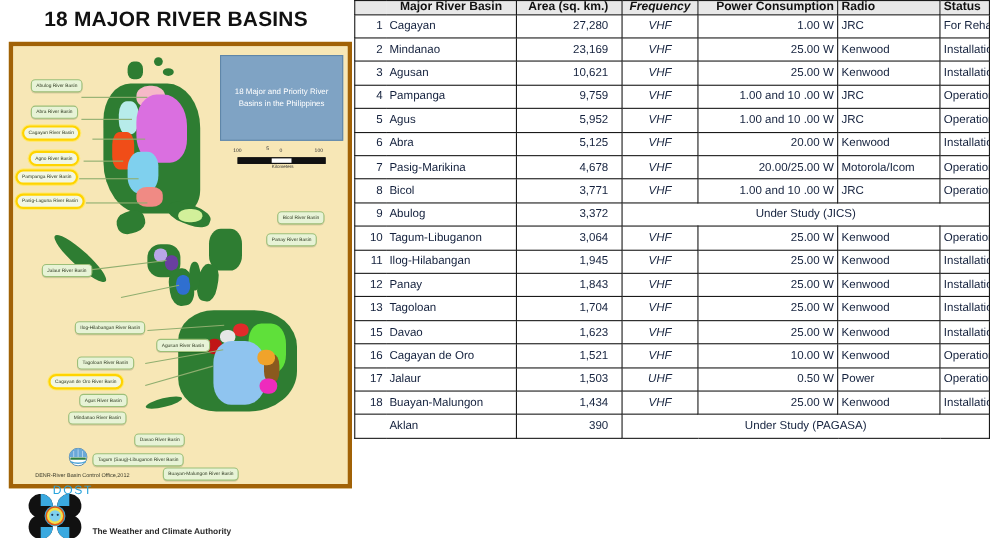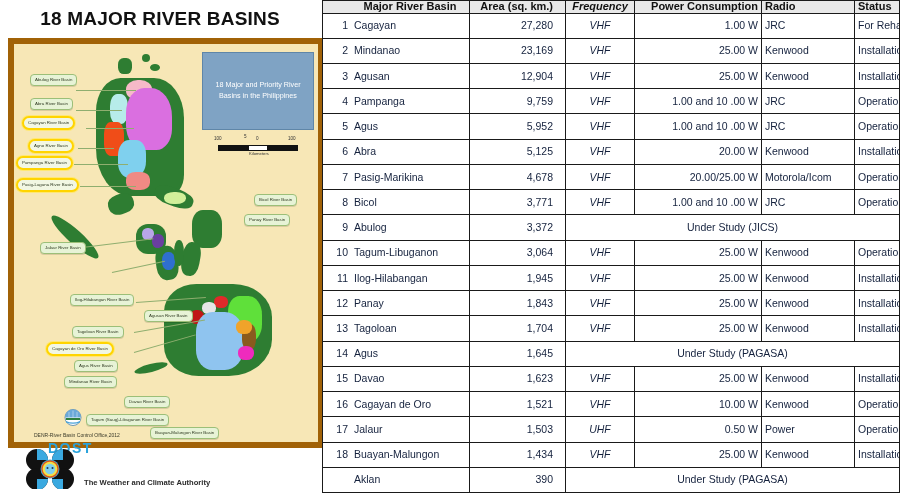--- a/index.html
+++ b/index.html
@@ -11,21 +11,21 @@
 
   
   #left{position:absolute;left:0;top:0;width:320px;height:493px;background:#ffffff;}
   #map-title{
     position:absolute;left:0;top:8px;width:320px;text-align:center;
     font-size:19px;font-weight:bold;color:#111;letter-spacing:.2px;
     font-family:"Liberation Sans",sans-serif;
   }
   #map-frame{
     position:absolute;left:8px;top:38px;width:304px;height:398px;
-    background:#f5e6b5;border:6px solid #a16207;overflow:hidden;
+    background:#f5e6b5;border:4px solid #a16207;overflow:hidden;
   }
   #ocean{position:absolute;inset:0;background:#f7e7b6;}
 
   
   .shape{position:absolute;}
   .isl{background:#2e7d32;}
 
   
   .lbl{
     position:absolute;background:#e7f3d6;border:1px solid #9cbf78;
@@ -54,29 +54,29 @@
   #scalebar .cap{position:absolute;top:15px;left:0;width:98px;text-align:center;font-size:4.2px;color:#333;}
 
   #credit{
     position:absolute;left:20px;bottom:4px;font-size:5px;color:#3a3a2a;
     font-family:"Liberation Sans",sans-serif;
   }
   #denr-logo{position:absolute;left:46px;bottom:16px;width:26px;height:17px;}
 
   
   #pagasa{position:absolute;left:10px;top:440px;width:300px;height:50px;}
-  #dost{position:absolute;left:38px;top:0px;font-size:14px;font-weight:bold;color:#29a3dc;letter-spacing:1.5px;}
+  #dost{position:absolute;left:38px;top:0px;font-size:11px;font-weight:normal;color:#29a3dc;letter-spacing:1.5px;}
   #flower{position:absolute;left:14px;top:9px;width:52px;height:40px;}
   #pword{position:absolute;left:72px;top:8px;font-size:28px;font-weight:bold;color:#3aa9e0;letter-spacing:-0.5px;line-height:1;font-family:"Liberation Sans",sans-serif;}
   #ptag{position:absolute;left:74px;top:38px;font-size:7.6px;font-weight:bold;color:#2b2b2b;font-family:"Liberation Sans",sans-serif;}
 
   
   #right{position:absolute;left:322px;top:0;width:578px;height:493px;background:#fff;}
   table{
-    border-collapse:collapse;width:578px;height:493px;table-layout:fixed;
+    border-collapse:collapse;width:578px;height:399px;table-layout:fixed;
     font-family:"Liberation Sans",sans-serif;
   }
   th,td{
     border:1px solid #1a1a1a;font-size:10.5px;color:#14213d;
     padding:0 3px;line-height:1.05;overflow:hidden;white-space:nowrap;
   }
   thead th{background:#e8e8e8;text-align:center;font-weight:bold;font-size:11px;color:#111;}
   .c-no{width:22px;text-align:right;border-right:none;}
   .c-name{width:112px;text-align:left;border-left:none;}
   .c-area{width:80px;text-align:right;padding-right:12px;}
@@ -246,21 +246,21 @@
             <td class="c-name">Mindanao</td>
             <td class="c-area">23,169</td>
             <td class="c-freq">VHF</td>
             <td class="c-pow">25.00 W</td>
             <td class="c-radio">Kenwood</td>
             <td class="c-stat">Installation on-going</td>
           </tr>
           <tr>
             <td class="c-no">3</td>
             <td class="c-name">Agusan</td>
-            <td class="c-area">12,904</td>
+            <td class="c-area">10,621</td>
             <td class="c-freq">VHF</td>
             <td class="c-pow">25.00 W</td>
             <td class="c-radio">Kenwood</td>
             <td class="c-stat">Installation on-going</td>
           </tr>
           <tr>
             <td class="c-no">4</td>
             <td class="c-name">Pampanga</td>
             <td class="c-area">9,759</td>
             <td class="c-freq">VHF</td>
@@ -338,26 +338,20 @@
             <td class="c-stat">Installation on-going</td>
           </tr>
           <tr>
             <td class="c-no">13</td>
             <td class="c-name">Tagoloan</td>
             <td class="c-area">1,704</td>
             <td class="c-freq">VHF</td>
             <td class="c-pow">25.00 W</td>
             <td class="c-radio">Kenwood</td>
             <td class="c-stat">Installation done</td>
-          </tr>
-          <tr>
-            <td class="c-no">14</td>
-            <td class="c-name">Agus</td>
-            <td class="c-area">1,645</td>
-            <td class="span" colspan="4">Under Study (PAGASA)</td>
           </tr>
           <tr>
             <td class="c-no">15</td>
             <td class="c-name">Davao</td>
             <td class="c-area">1,623</td>
             <td class="c-freq">VHF</td>
             <td class="c-pow">25.00 W</td>
             <td class="c-radio">Kenwood</td>
             <td class="c-stat">Installation done</td>
           </tr>

